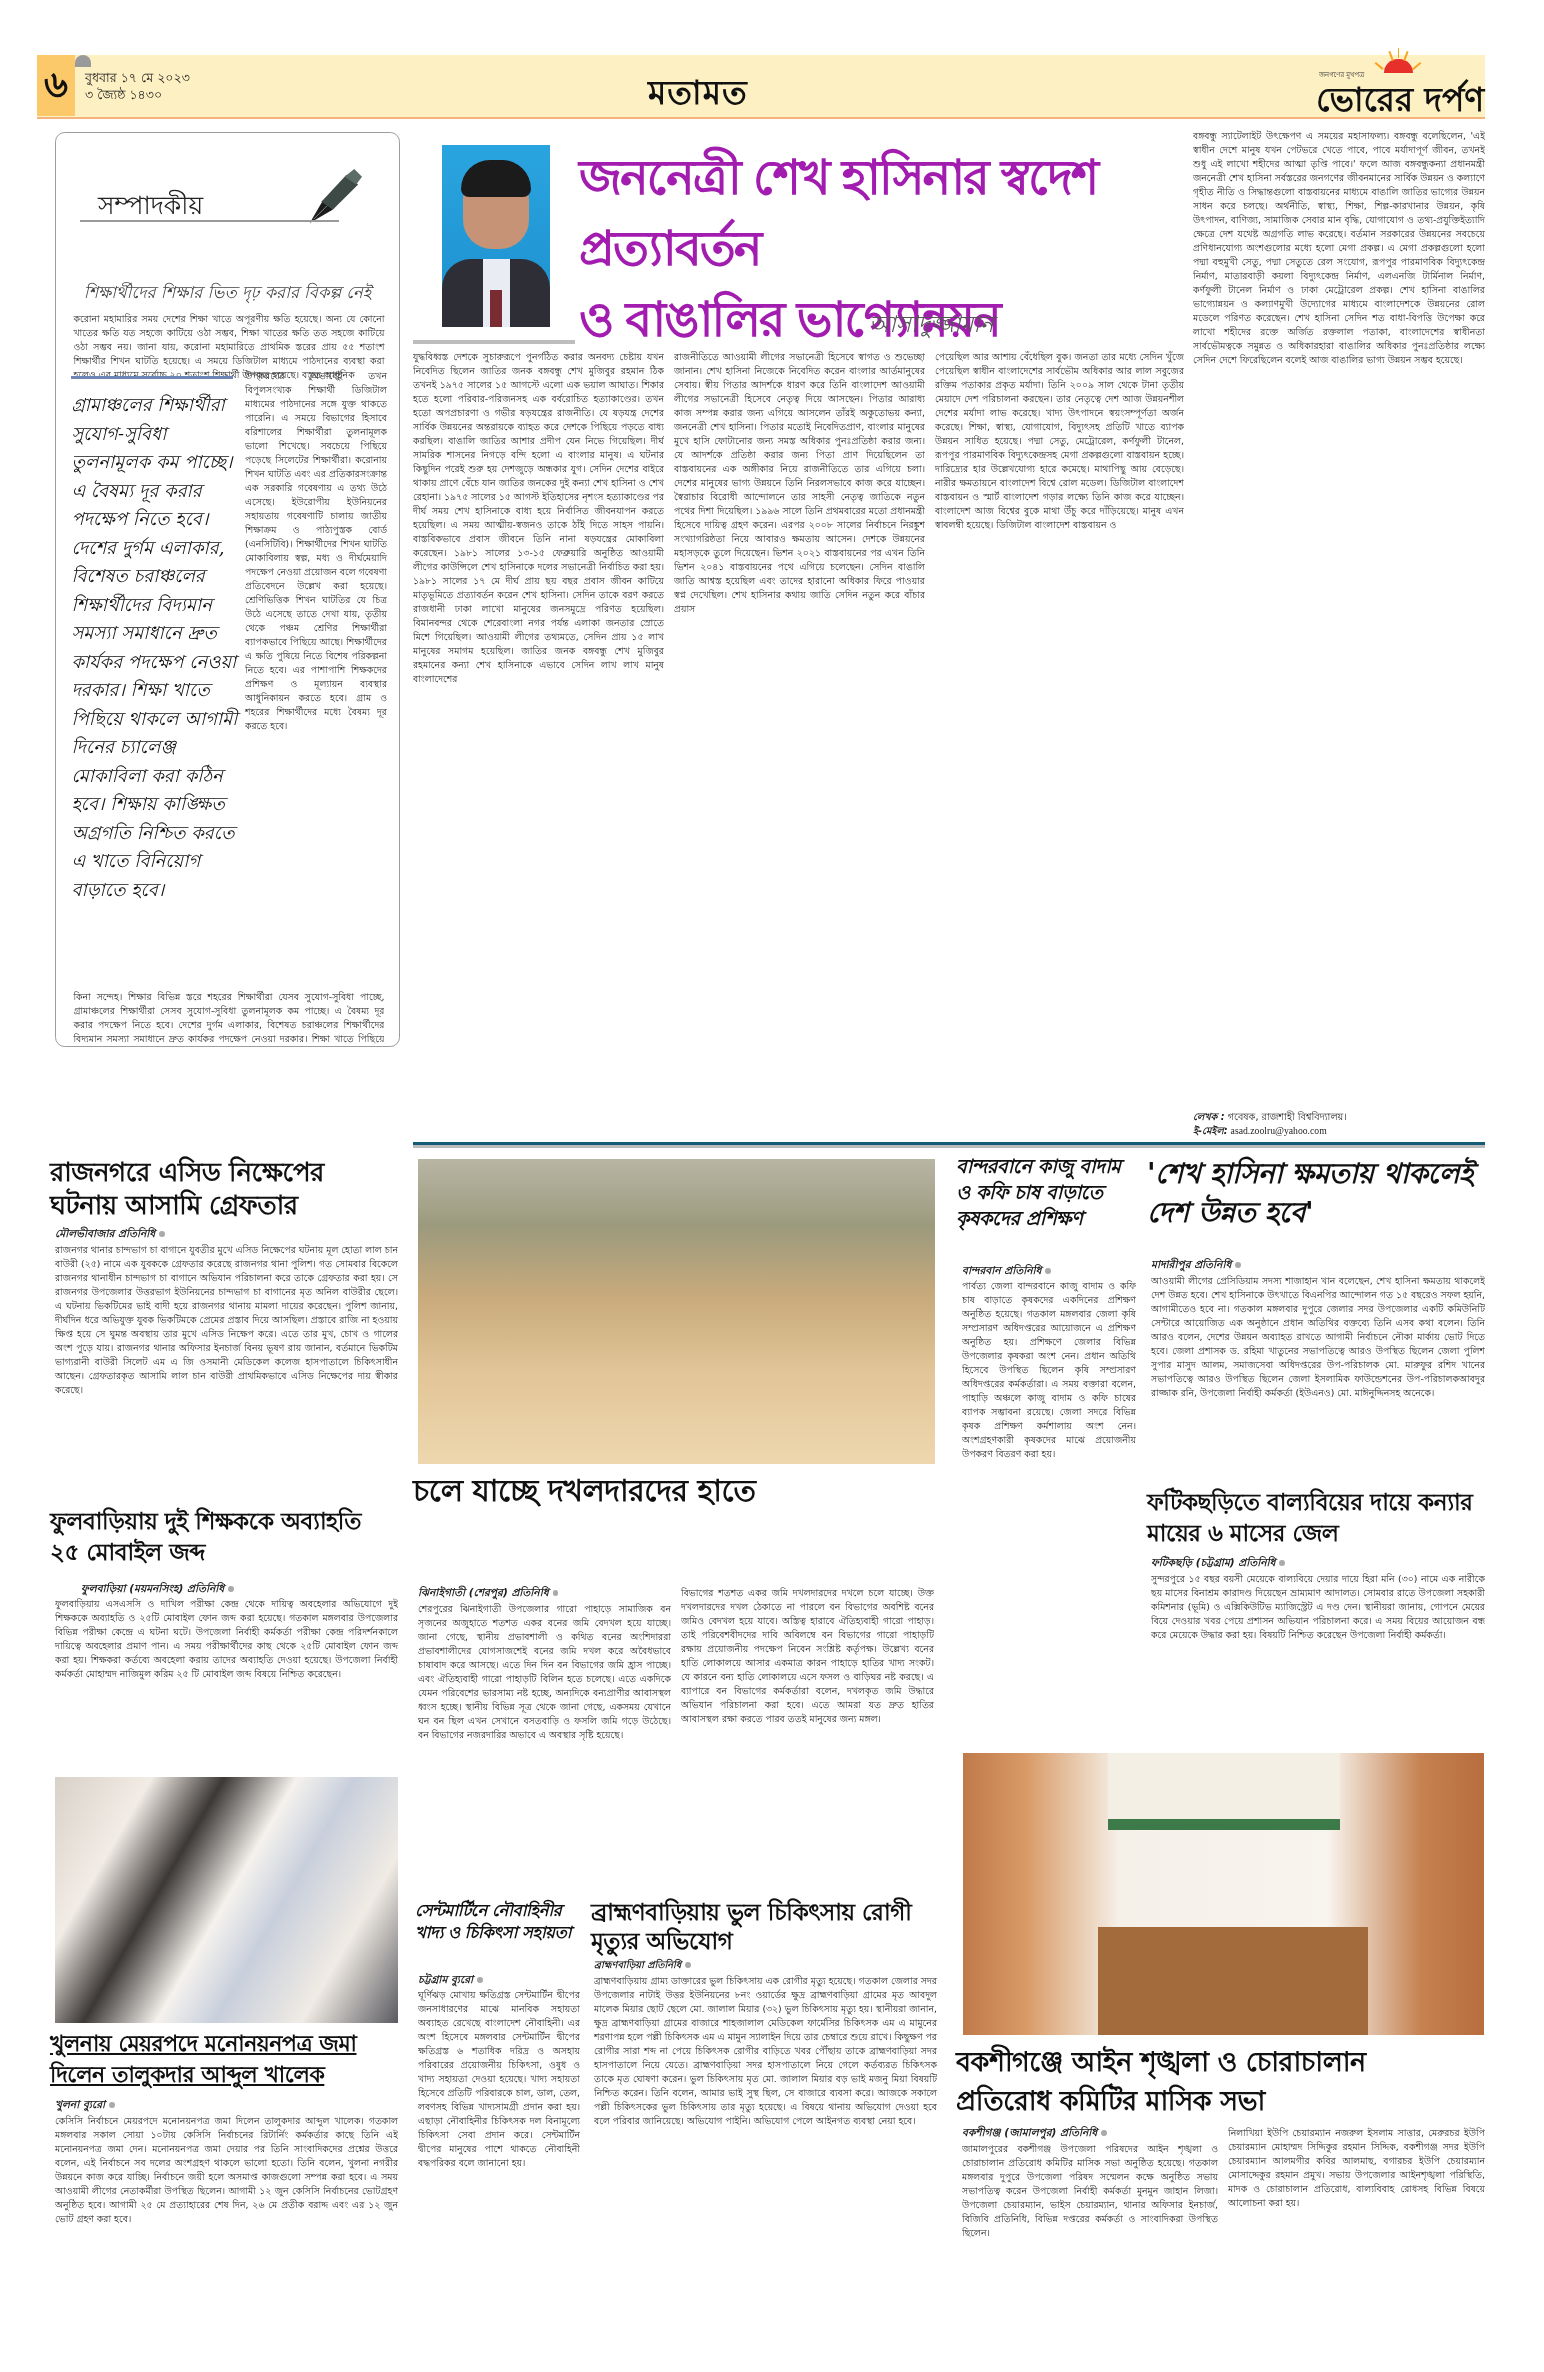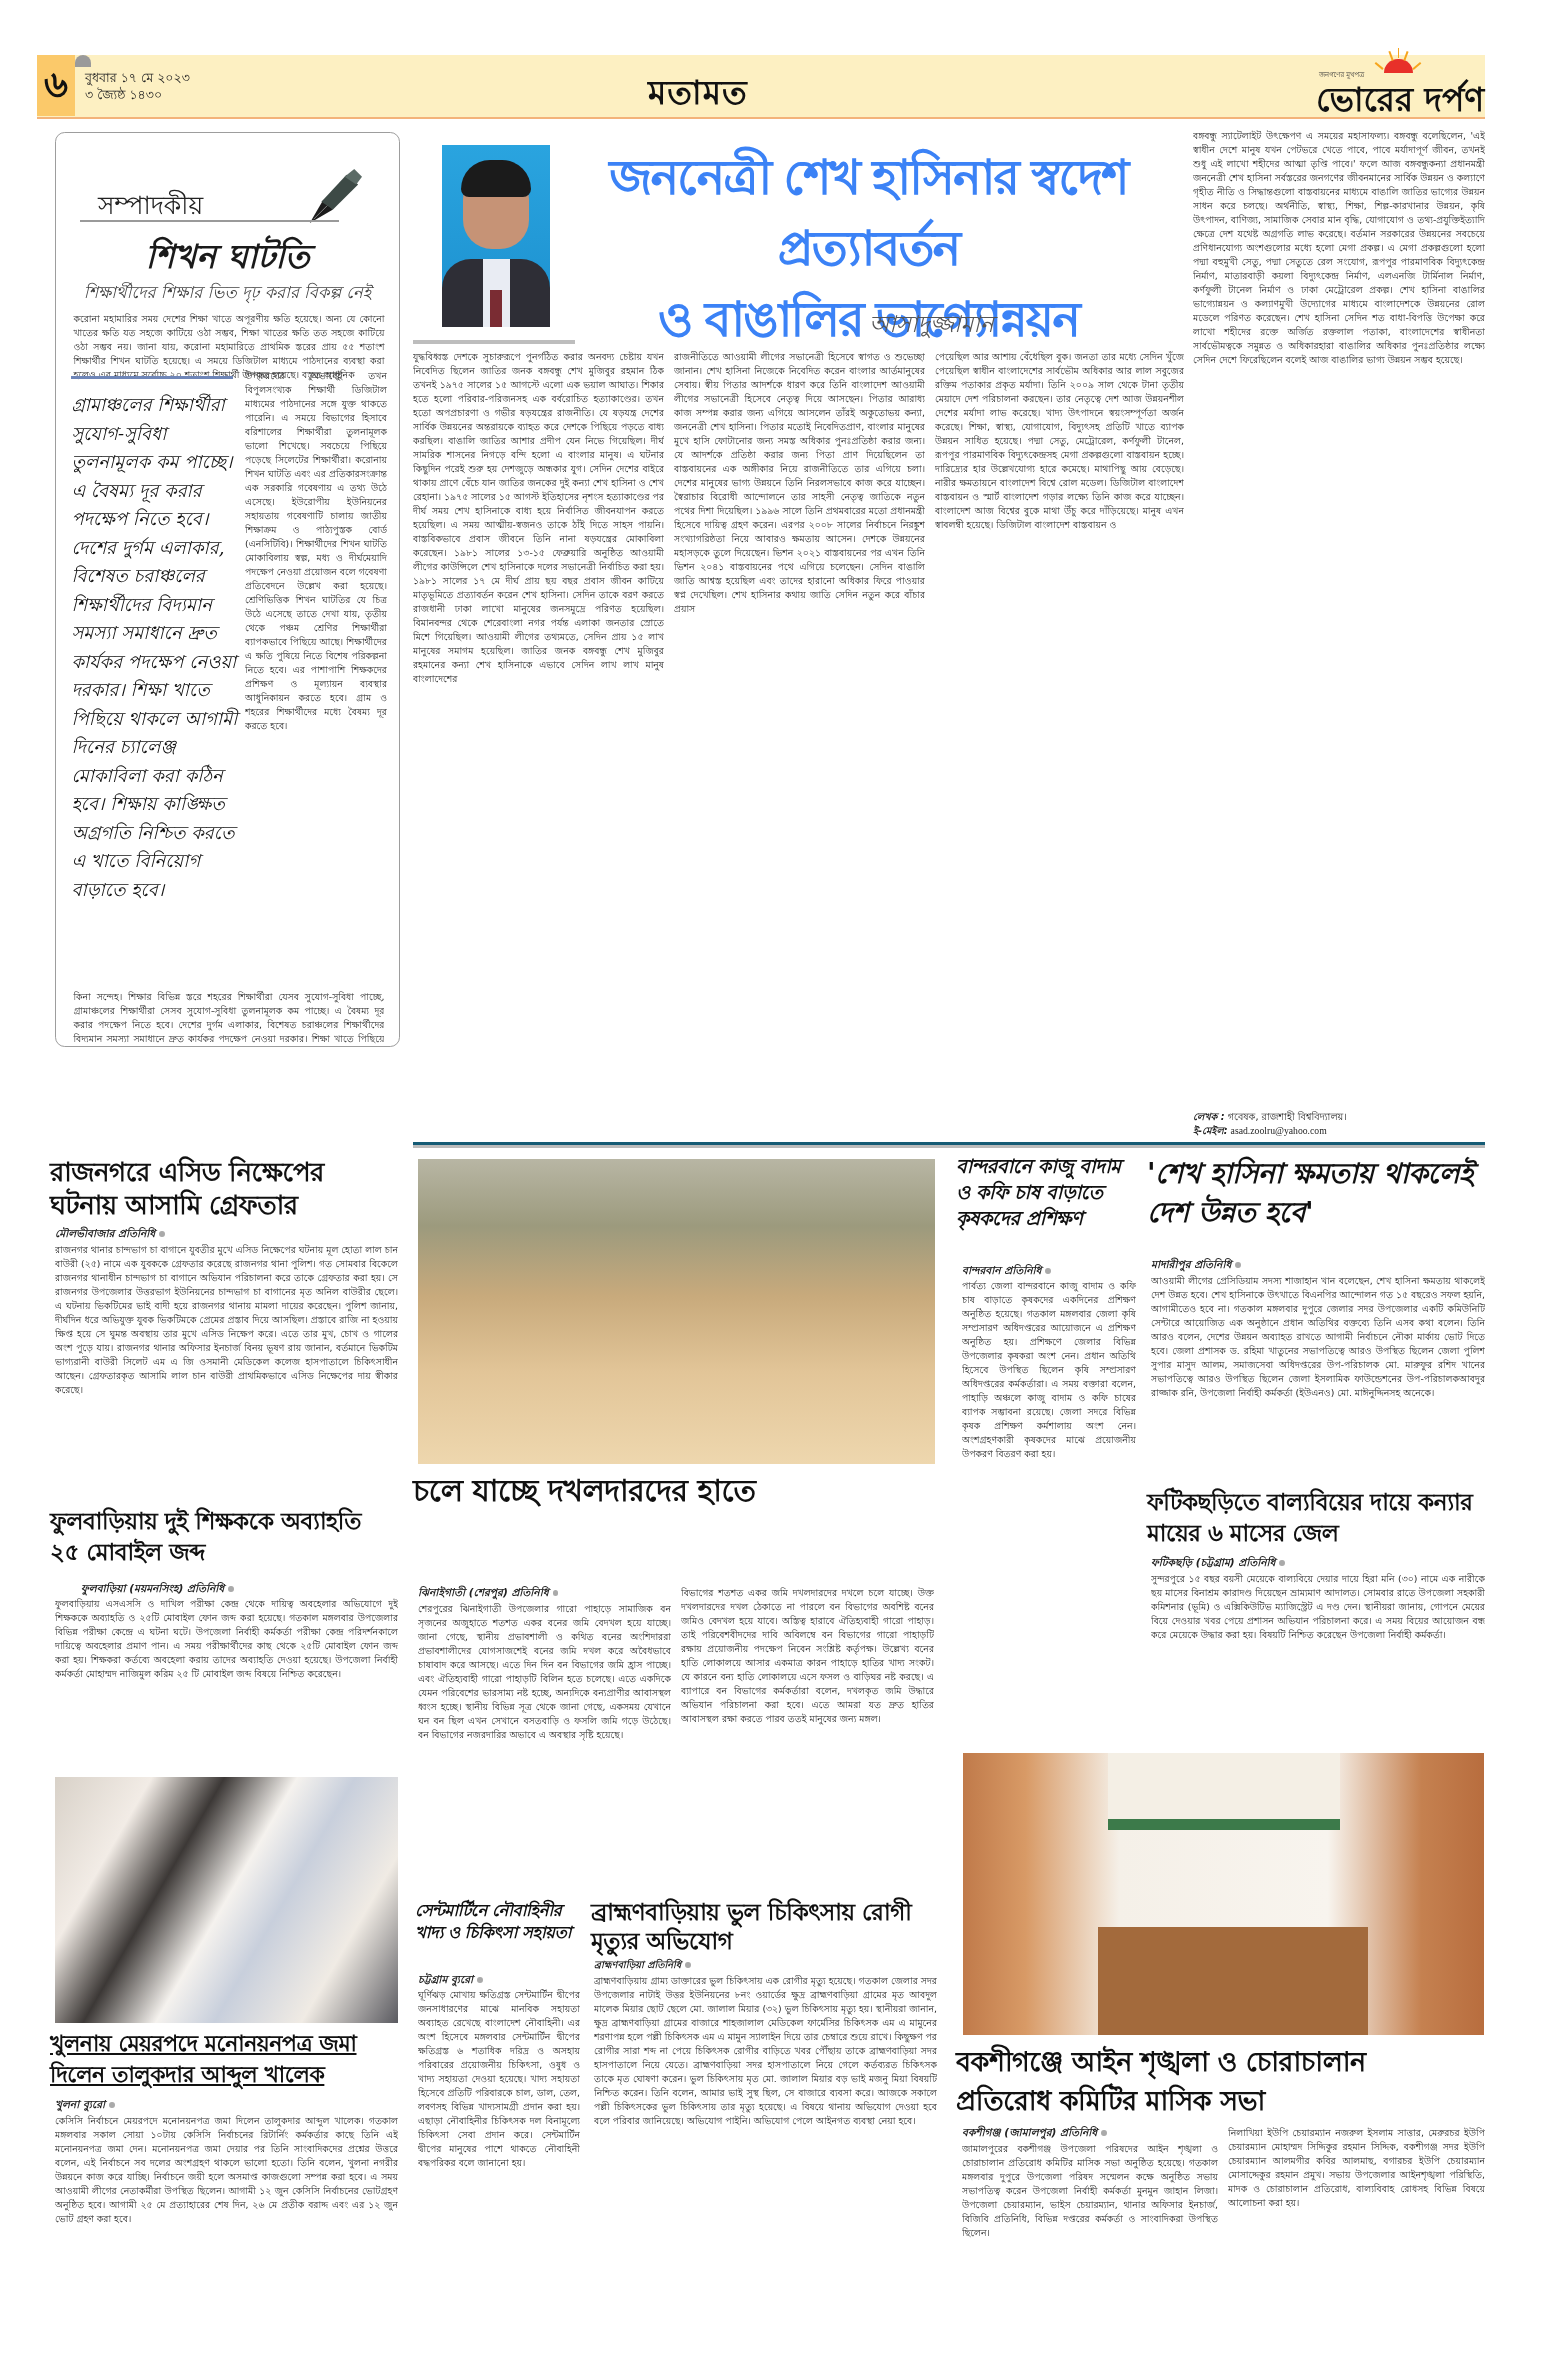--- a/index.html
+++ b/index.html
@@ -33,21 +33,21 @@
   .ed-tail { left: 17.4px; top: 857px; width: 311px; }
 
   
   .author-photo { left: 442px; top: 145px; width: 108px; height: 182px; background: linear-gradient(#2aa4df, #1c90cf); overflow: hidden; }
   .head { left: 21px; top: 21px; width: 66px; height: 83px; background: #c69376; border-radius: 33px 33px 29px 29px; }
   .hair { left: 19.3px; top: 15.4px; width: 70px; height: 37px; background: #1b1b1b; border-radius: 35px 35px 9.7px 9.7px; }
   .suit { left: 0; top: 114px; width: 108px; height: 68px; background: #2e2e36; border-radius: 29px 29px 0 0; }
   .shirt { left: 41px; top: 114px; width: 27px; height: 68px; background: #e9ecf3; }
   .tie { left: 48px; top: 145px; width: 11.6px; height: 37px; background: #7a2c33; }
   .photo-rule { left: 413px; top: 340px; width: 162px; height: 3.9px; background: #bdbdbd; }
-  .main-title { left: 579px; top: 142px; width: 579px; text-align: center; font-size: 48px; line-height: 71px; font-weight: bold; color: #3b82f6; font-family: "DejaVu Sans Condensed", "DejaVu Sans", sans-serif; letter-spacing: -1.9px; }
+  .main-title { left: 579px; top: 142px; width: 579px; text-align: left; font-size: 48px; line-height: 71px; font-weight: bold; color: #a21caf; font-family: "DejaVu Sans Condensed", "DejaVu Sans", sans-serif; letter-spacing: -1.9px; }
   .byline { left: 869px; top: 306px; font-size: 23px; color: #555; font-style: italic; }
   .col-text { width: 162px; }
   .sig { font-size: 9.7px; line-height: 13.5px; color: #222; font-family: "DejaVu Sans", sans-serif; }
   .sig b { font-style: italic; }
   .divider { height: 5.8px; background: linear-gradient(#155b75 0 2.9px, #bbb 2.9px 5.8px); }
 
   
   .news-title { font-weight: bold; color: #111; font-family: "DejaVu Sans", sans-serif; letter-spacing: -0.5px; }
   .dateline { font-size: 10.6px; font-style: italic; font-weight: bold; color: #222; font-family: "DejaVu Sans", sans-serif; }
   .dateline .dot { display: inline-block; width: 5.8px; height: 5.8px; border-radius: 2.9px; background: #aaa; margin-left: 3.9px; vertical-align: middle; }
@@ -80,21 +80,20 @@
 
 <div class="abs editorial">
   <div class="abs ed-label">সম্পাদকীয়</div>
   <svg class="abs pen" viewBox="0 0 64 60">
     <polygon points="8,58 22,34 32,44" fill="#1c1c1c"></polygon>
     <polygon points="20,36 46,8 58,18 32,44" fill="#3d4a46"></polygon>
     <polygon points="44,10 54,2 62,10 56,18" fill="#5b6b66"></polygon>
     <line x1="12" y1="54" x2="26" y2="40" stroke="#888" stroke-width="1"></line>
   </svg>
   <div class="abs ed-rule"></div>
-  <div class="abs ed-title">শিখন ঘাটতি</div>
   <div class="abs ed-subtitle">শিক্ষার্থীদের শিক্ষার ভিত দৃঢ় করার বিকল্প নেই</div>
   <div class="abs body-text ed-lead">করোনা মহামারির সময় দেশের শিক্ষা খাতে অপূরণীয় ক্ষতি হয়েছে। অন্য যে কোনো খাতের ক্ষতি যত সহজে কাটিয়ে ওঠা সম্ভব, শিক্ষা খাতের ক্ষতি তত সহজে কাটিয়ে ওঠা সম্ভব নয়। জানা যায়, করোনা মহামারিতে প্রাথমিক স্তরের প্রায় ৫৫ শতাংশ শিক্ষার্থীর শিখন ঘাটতি হয়েছে। এ সময়ে ডিজিটাল মাধ্যমে পাঠদানের ব্যবস্থা করা হলেও এর মাধ্যমে সর্বোচ্চ ২০ শতাংশ শিক্ষার্থী উপকৃত হয়েছে। বস্তুত আধুনিক</div>
   <div class="abs ed-blue-rule"></div>
   <div class="abs ed-pull">গ্রামাঞ্চলের শিক্ষার্থীরা সুযোগ-সুবিধা তুলনামূলক কম পাচ্ছে। এ বৈষম্য দূর করার পদক্ষেপ নিতে হবে। দেশের দুর্গম এলাকার, বিশেষত চরাঞ্চলের শিক্ষার্থীদের বিদ্যমান সমস্যা সমাধানে দ্রুত কার্যকর পদক্ষেপ নেওয়া দরকার। শিক্ষা খাতে পিছিয়ে থাকলে আগামী দিনের চ্যালেঞ্জ মোকাবিলা করা কঠিন হবে। শিক্ষায় কাঙ্ক্ষিত অগ্রগতি নিশ্চিত করতে এ খাতে বিনিয়োগ বাড়াতে হবে।</div>
   <div class="abs body-text ed-col" style="height:618px;overflow:hidden;">উপকরণের অভাবেই তখন বিপুলসংখ্যক শিক্ষার্থী ডিজিটাল মাধ্যমের পাঠদানের সঙ্গে যুক্ত থাকতে পারেনি। এ সময়ে বিভাগের হিসাবে বরিশালের শিক্ষার্থীরা তুলনামূলক ভালো শিখেছে। সবচেয়ে পিছিয়ে পড়েছে সিলেটের শিক্ষার্থীরা। করোনায় শিখন ঘাটতি এবং এর প্রতিকারসংক্রান্ত এক সরকারি গবেষণায় এ তথ্য উঠে এসেছে। ইউরোপীয় ইউনিয়নের সহায়তায় গবেষণাটি চালায় জাতীয় শিক্ষাক্রম ও পাঠ্যপুস্তক বোর্ড (এনসিটিবি)। শিক্ষার্থীদের শিখন ঘাটতি মোকাবিলায় স্বল্প, মধ্য ও দীর্ঘমেয়াদি পদক্ষেপ নেওয়া প্রয়োজন বলে গবেষণা প্রতিবেদনে উল্লেখ করা হয়েছে। শ্রেণিভিত্তিক শিখন ঘাটতির যে চিত্র উঠে এসেছে তাতে দেখা যায়, তৃতীয় থেকে পঞ্চম শ্রেণির শিক্ষার্থীরা ব্যাপকভাবে পিছিয়ে আছে। শিক্ষার্থীদের এ ক্ষতি পুষিয়ে নিতে বিশেষ পরিকল্পনা নিতে হবে। এর পাশাপাশি শিক্ষকদের প্রশিক্ষণ ও মূল্যায়ন ব্যবস্থার আধুনিকায়ন করতে হবে। গ্রাম ও শহরের শিক্ষার্থীদের মধ্যে বৈষম্য দূর করতে হবে।</div>
   <div class="abs body-text ed-tail" style="height:54px;overflow:hidden;">কিনা সন্দেহ। শিক্ষার বিভিন্ন স্তরে শহরের শিক্ষার্থীরা যেসব সুযোগ-সুবিধা পাচ্ছে, গ্রামাঞ্চলের শিক্ষার্থীরা সেসব সুযোগ-সুবিধা তুলনামূলক কম পাচ্ছে। এ বৈষম্য দূর করার পদক্ষেপ নিতে হবে। দেশের দুর্গম এলাকার, বিশেষত চরাঞ্চলের শিক্ষার্থীদের বিদ্যমান সমস্যা সমাধানে দ্রুত কার্যকর পদক্ষেপ নেওয়া দরকার। শিক্ষা খাতে পিছিয়ে থাকলে আগামী দিনের চ্যালেঞ্জ মোকাবিলা করা কঠিন হবে। শিক্ষায় কাঙ্ক্ষিত অগ্রগতি নিশ্চিত করতে এ খাতে বিনিয়োগ বাড়াতে হবে।</div>
 </div>
 
 <div class="abs author-photo">
   <div class="abs suit"></div>

